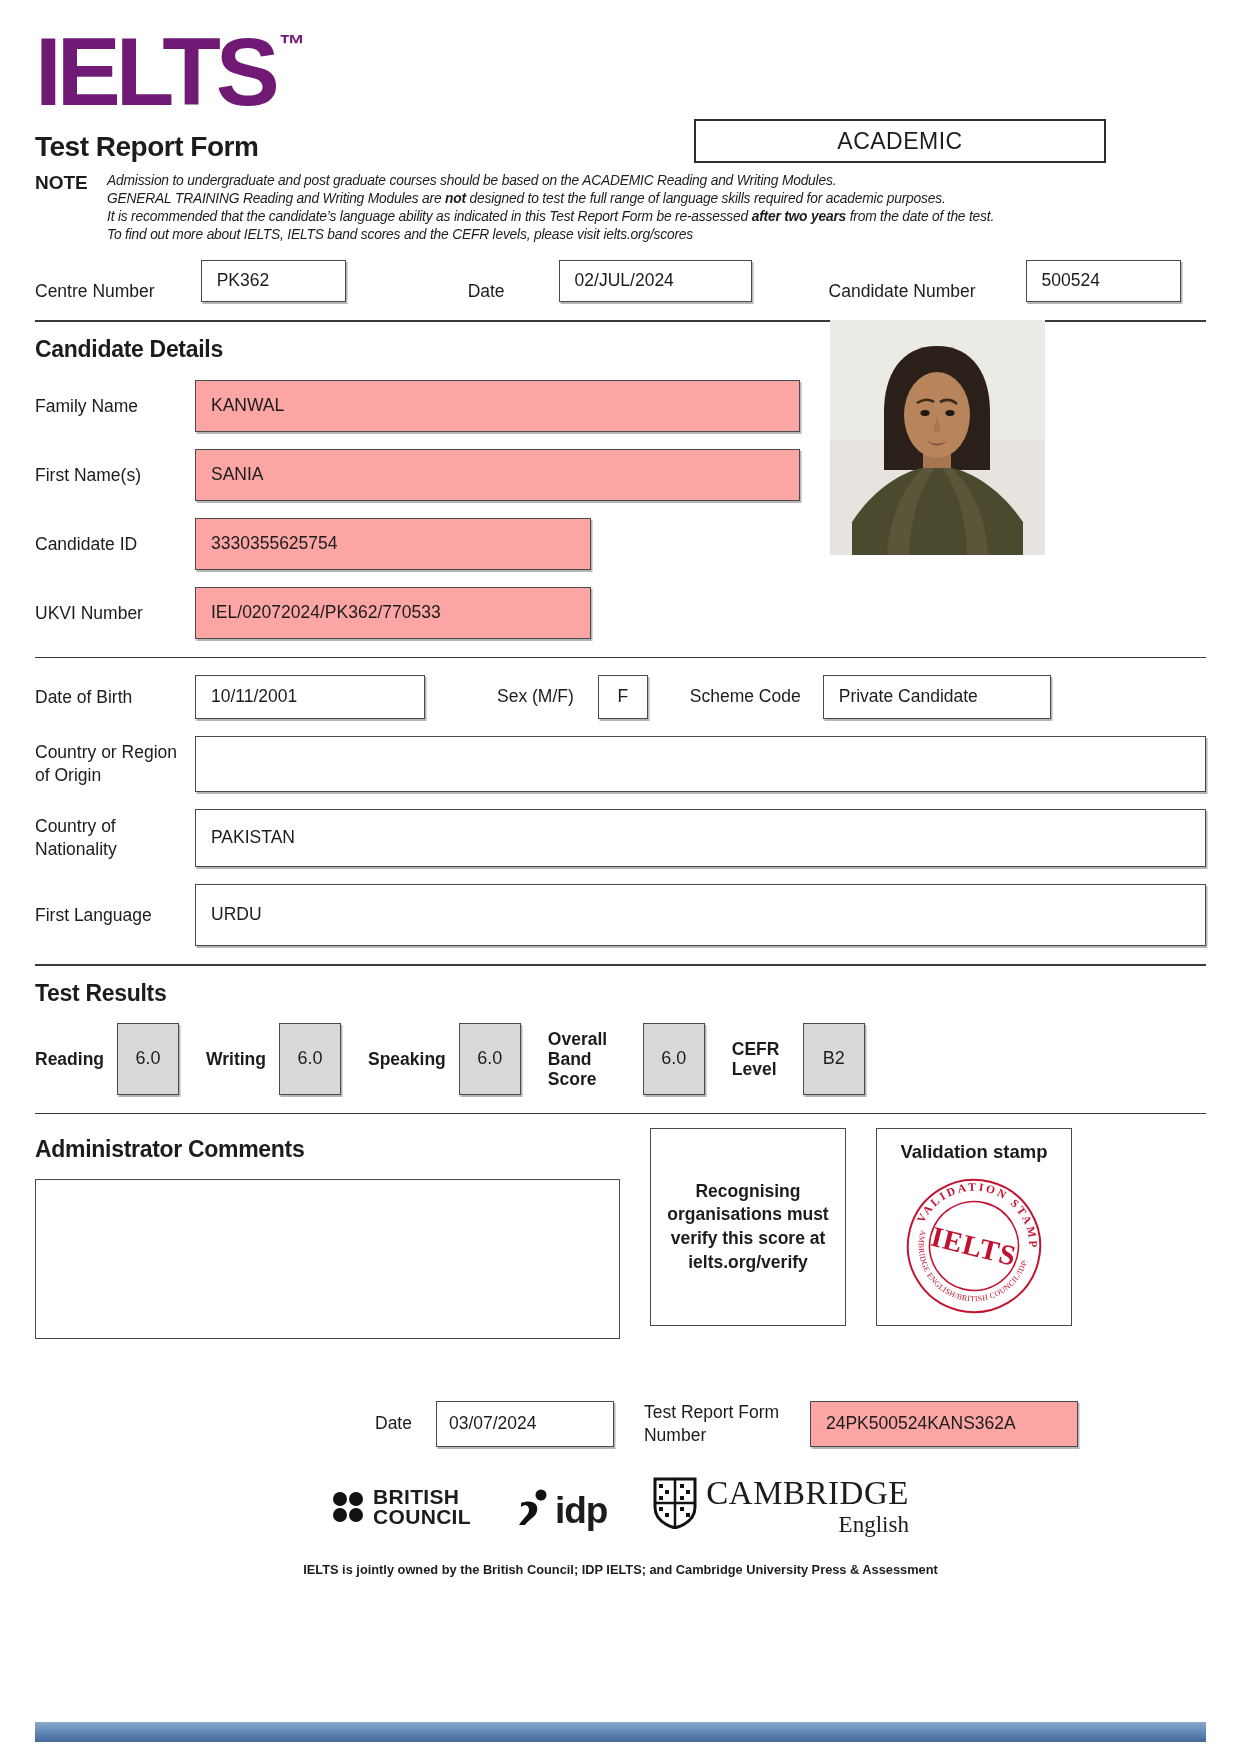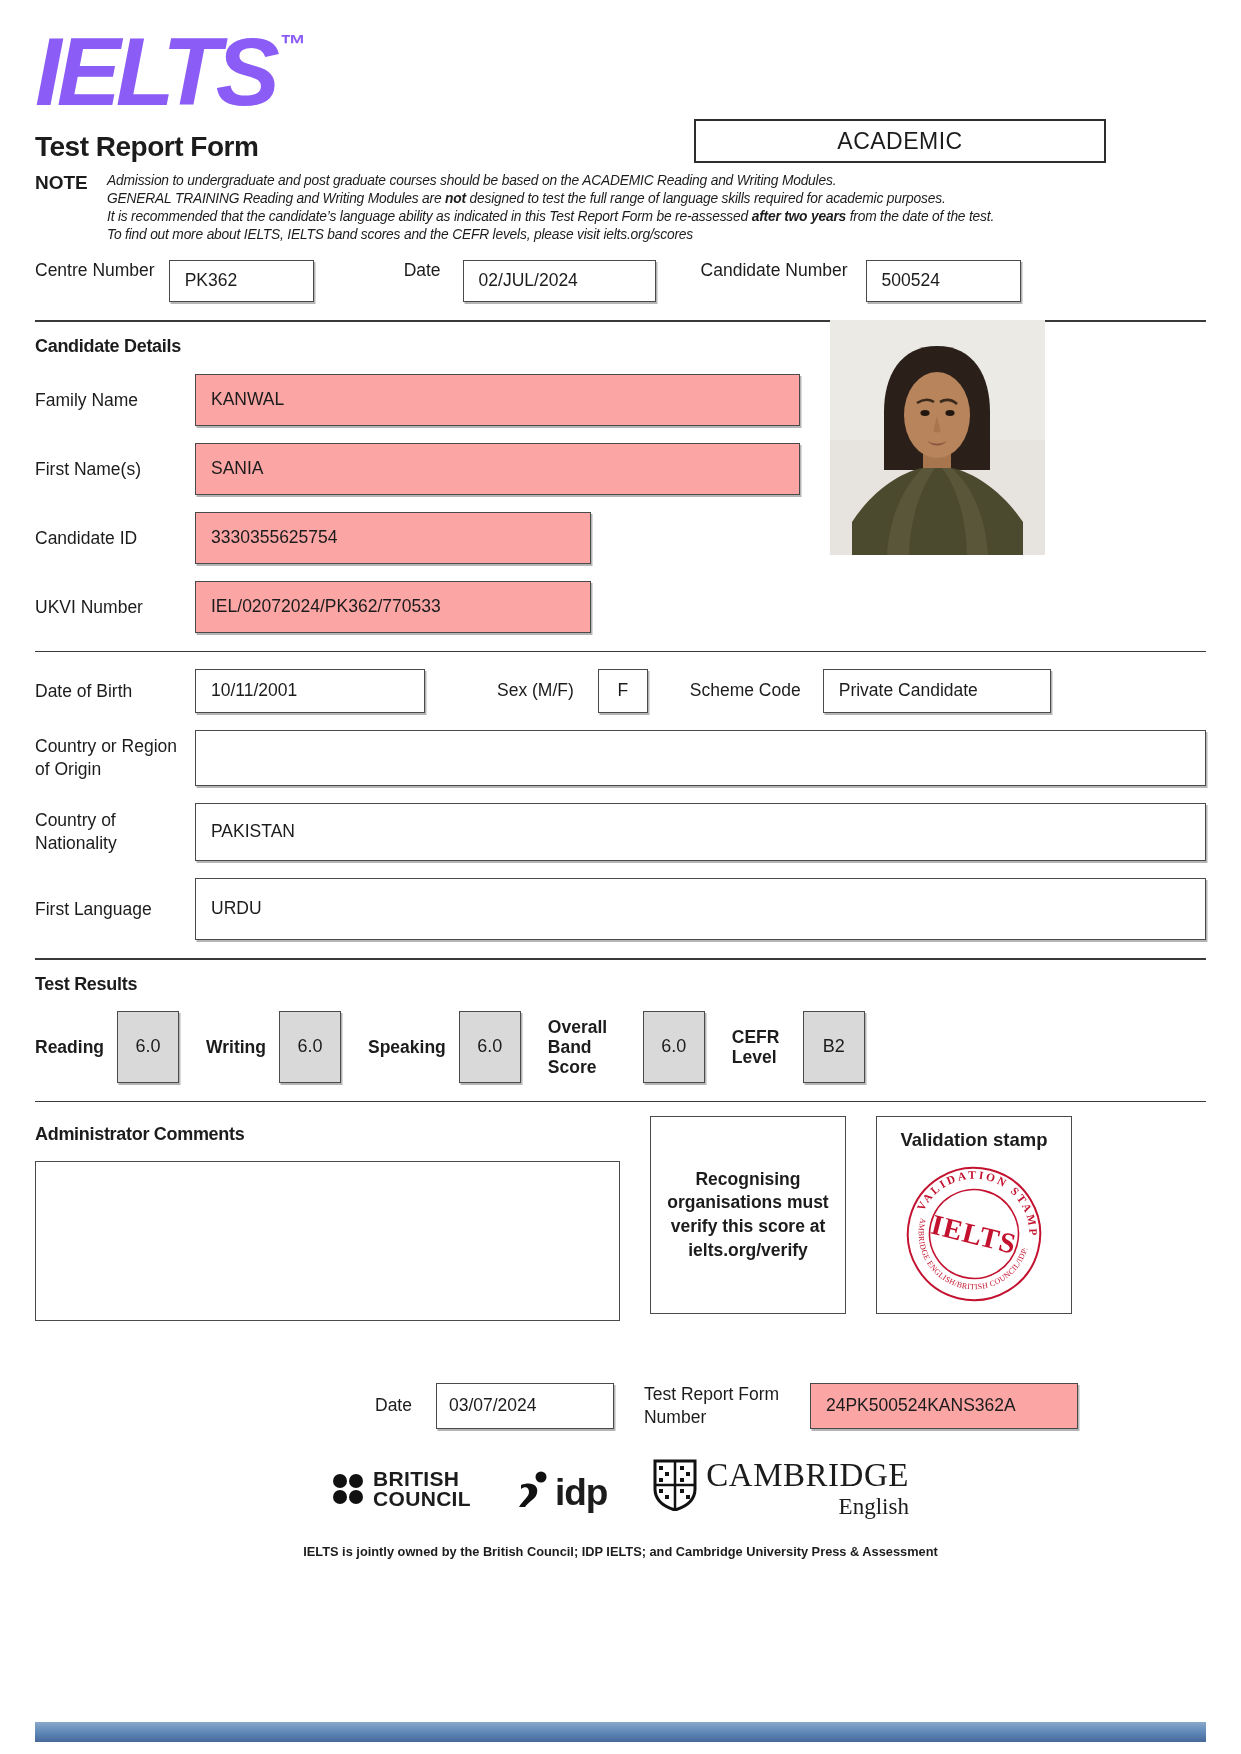--- a/index.html
+++ b/index.html
@@ -5,50 +5,50 @@
   * { box-sizing: border-box; }
   html,body { margin:0; padding:0; }
   body {
     width:1241px; height:1754px; background:#ffffff;
     font-family:"Liberation Sans","DejaVu Sans",sans-serif;
     color:#1c1c1c; position:relative; overflow:hidden;
   }
   .page { position:relative; padding:26px 35px 0 35px; width:1241px; height:1754px; }
 
   
-  .logo { font-size:96px; font-weight:800; letter-spacing:-5px; line-height:0.95; color:#8b5cf6;font-style:italic; }
+  .logo { font-size:96px; font-weight:800; letter-spacing:-5px; line-height:0.95; color:#701a75; }
   .logo sup { font-size:26px; letter-spacing:0; vertical-align:top; position:relative; top:6px; left:4px; font-weight:700; }
   .title-row { display:flex; justify-content:space-between; align-items:flex-end; margin-top:2px; }
   .title { font-size:28px; font-weight:700; letter-spacing:-0.5px; }
   .academic-box { width:412px; height:44px; border:2px solid #2e2e2e; display:flex; align-items:center; justify-content:center; font-size:23px; letter-spacing:0.5px; margin-right:100px; }
 
   
   .note-row { display:flex; margin-top:9px; }
   .note-label { font-weight:700; font-size:19px; width:72px; flex:none; }
   .note-text { font-style:italic; font-size:13.8px; line-height:1.3; letter-spacing:-0.2px; }
   .note-text b { font-weight:700; }
 
   
   .box { border:1px solid #4a4a4a; background:#fff; box-shadow:1.5px 2px 0 rgba(90,90,90,.45);
          display:flex; align-items:center; padding:0 15px; font-size:17.5px; }
   .box.gray { background:#fca5a5; }
 
   
-  .meta-row { display:flex; align-items:flex-start; margin-top:16px; }
+  .meta-row { display:flex; align-items:flex-end; margin-top:16px;gap:32px; }
   .flabel { font-size:17.5px; }
   .meta-row .b1 { width:145px; height:42px; margin-left:14px; }
   .meta-row .l2 { margin-left:90px; }
   .meta-row .b2 { width:193px; height:42px; margin-left:22px; }
   .meta-row .l3 { margin-left:45px; }
   .meta-row .b3 { width:155px; height:42px; margin-left:18px; }
 
   .rule { border:none; border-top:2px solid #3a3a3a; margin:18px 0 0 0; }
   .rule.thin { border-top-width:1.5px; }
 
-  .section-heading { font-size:18px; font-weight:700; margin-top:14px; letter-spacing:-0.3px; }
+  .section-heading { font-size:23px; font-weight:700; margin-top:14px; letter-spacing:-0.3px; }
 
   
   .field-row { display:flex; align-items:center; margin-top:17px; }
   .label-col { width:160px; flex:none; font-size:17.5px; line-height:1.3; }
   .fam-box, .first-box { width:605px; height:52px; }
   .id-box, .ukvi-box { width:396px; height:52px; }
 
   .photo { position:absolute; left:830px; top:320px; width:215px; height:235px; }
 
   

